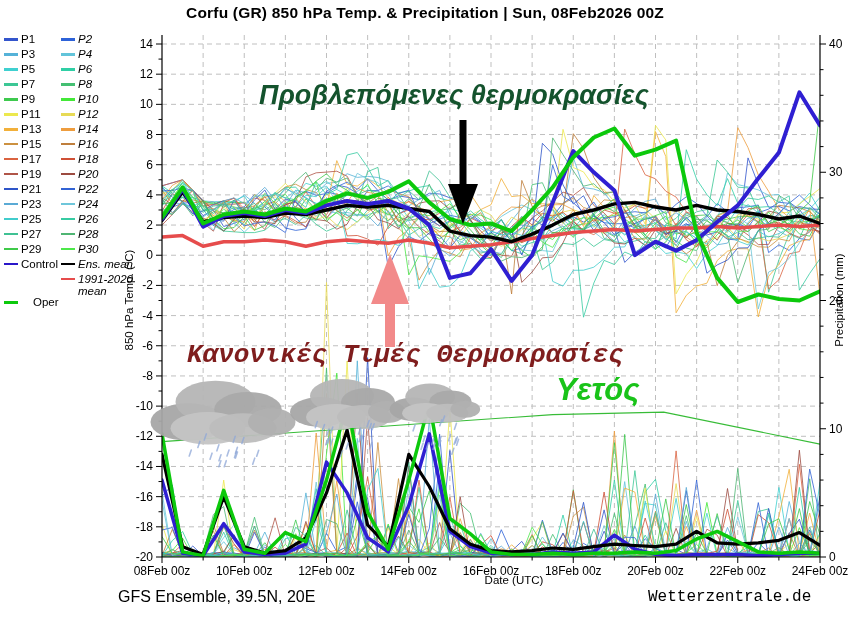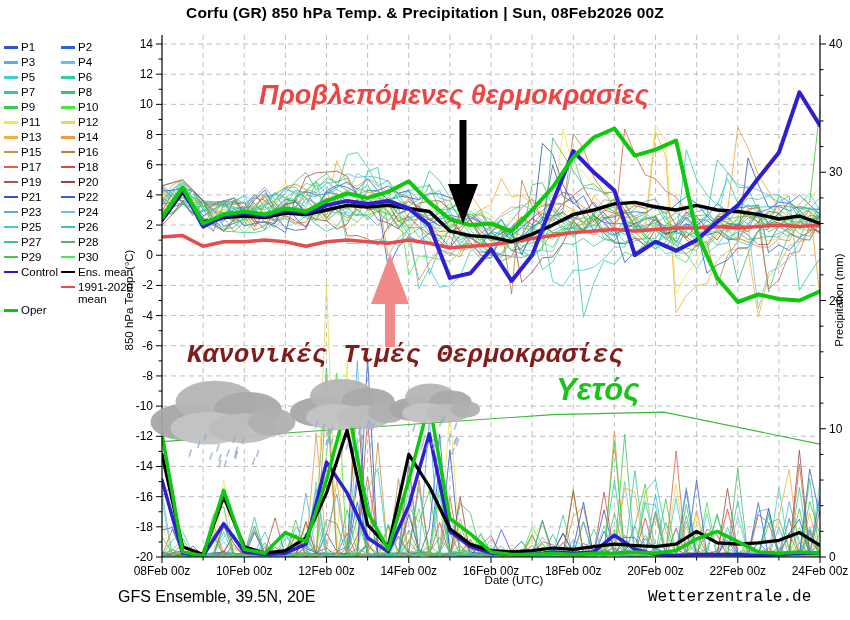--- a/index.html
+++ b/index.html
@@ -1,27 +1,27 @@
 <!DOCTYPE html>
 <html><head>
 <meta charset="utf-8">
 <style>
   html,body{margin:0;padding:0;background:#fff;}
   .page{position:relative;width:850px;height:607px;background:#fff;overflow:hidden;
         font-family:"Liberation Sans","DejaVu Sans",sans-serif;color:#000;}
   .title{position:absolute;top:4px;left:0;right:0;text-align:center;
          font-size:15.5px;font-weight:bold;letter-spacing:.2px;}
   .legend{position:absolute;top:33px;left:4px;width:132px;font-size:11.5px;}
-  .lcol{position:absolute;top:8px;}
+  .lcol{position:absolute;top:0;}
   .lcol.c1{left:0;width:54px;}
-  .lcol.c2{left:57px;width:72px;}
+  .lcol.c2{left:57px;width:72px;font-style:italic;}
   .lrow{display:flex;align-items:flex-start;margin-bottom:2.4px;line-height:12.6px;}
   .sw{flex:0 0 14px;height:2.6px;margin:5px 3px 0 0;}
   .annot{position:absolute;font-weight:bold;font-style:italic;white-space:nowrap;}
-  .annot.pred{top:80px;left:259px;font-size:27px;color:#ef4444;}
+  .annot.pred{top:80px;left:259px;font-size:27px;color:#14532d;}
   .annot.norm{top:340px;left:187px;font-size:26px;}
   .annot.rain{top:372px;left:556px;font-size:31px;}
   .axlab{position:absolute;font-size:11.5px;}
   .xlab{top:574px;left:492px;transform:translateX(-50%);padding-left:44px;}
   .ylab-l{top:300px;left:129px;transform:translate(-50%,-50%) rotate(-90deg);white-space:nowrap;}
   .ylab-r{top:300px;left:839px;transform:translate(-50%,-50%) rotate(-90deg);white-space:nowrap;}
   .footer{position:absolute;top:588px;font-size:16px;}
   .f-l{left:118px;}
   .f-r{left:648px;font-family:Liberation Mono, monospace;}
   svg.chart{position:absolute;top:0;left:0;}
@@ -91,21 +91,21 @@
           <span class="ll">P27</span>
         </div>
         <div class="lrow">
           <span class="sw" style="background: rgb(63, 202, 73);"></span>
           <span class="ll">P29</span>
         </div>
         <div class="lrow">
           <span class="sw" style="background: rgb(42, 23, 201);"></span>
           <span class="ll">Control</span>
         </div>
-        <div class="lrow" style="margin-top: 26px;">
+        <div class="lrow" style="margin-top: 26px; gap: 12px;">
           <span class="sw" style="background: rgb(12, 201, 12);"></span>
           <span class="ll">Oper</span>
         </div>
       </div>
     <div class="lcol c2" id="lcol2">
         <div class="lrow">
           <span class="sw" style="background: rgb(45, 98, 216);"></span>
           <span class="ll">P2</span>
         </div>
         <div class="lrow">

